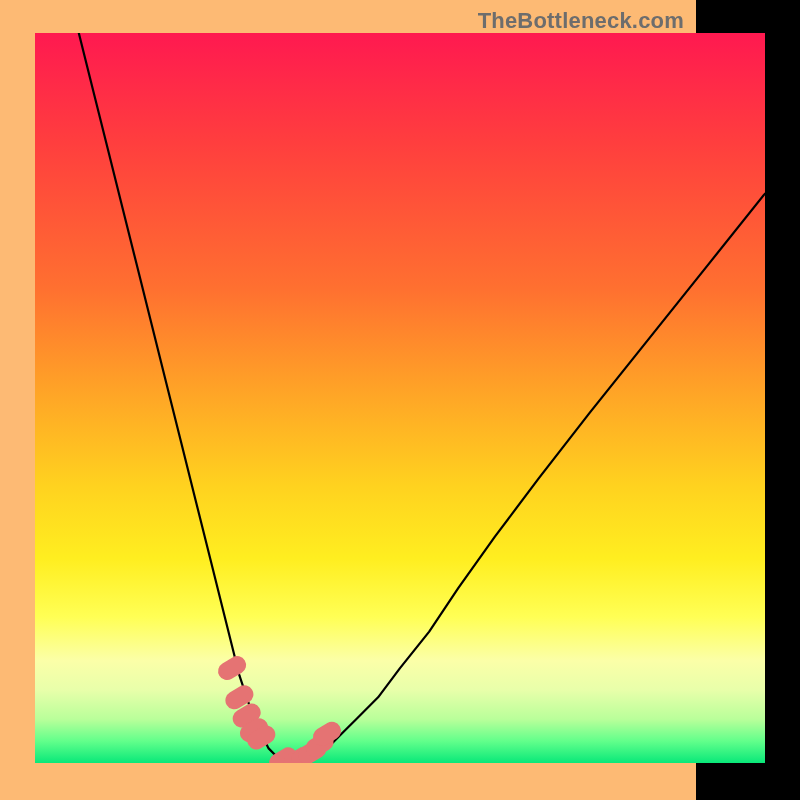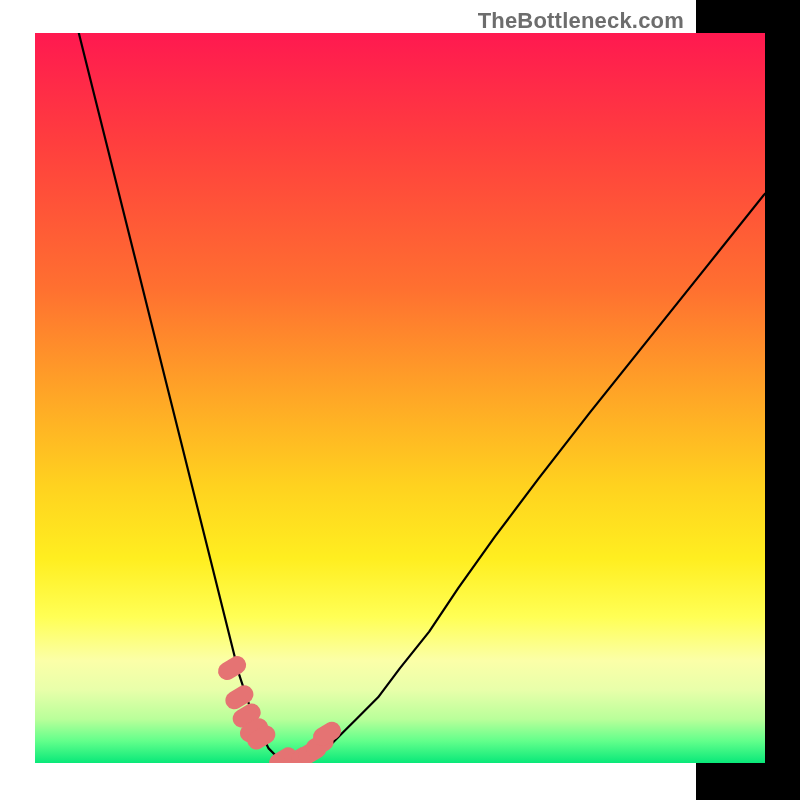--- a/index.html
+++ b/index.html
@@ -9,21 +9,21 @@
     height: 800px;
     background: #000;
     overflow: hidden;
   }
   .frame {
     position: absolute;
     top: 0;
     left: 0;
     width: 696px;
     height: 800px;
-    background: #ffffff;
+    background: #fdba74;
   }
   .plot-area {
     position: absolute;
     left: 35px;
     top: 33px;
     width: 730px;
     height: 730px;
     background: linear-gradient(
       to bottom,
       #ff1950 0%,

